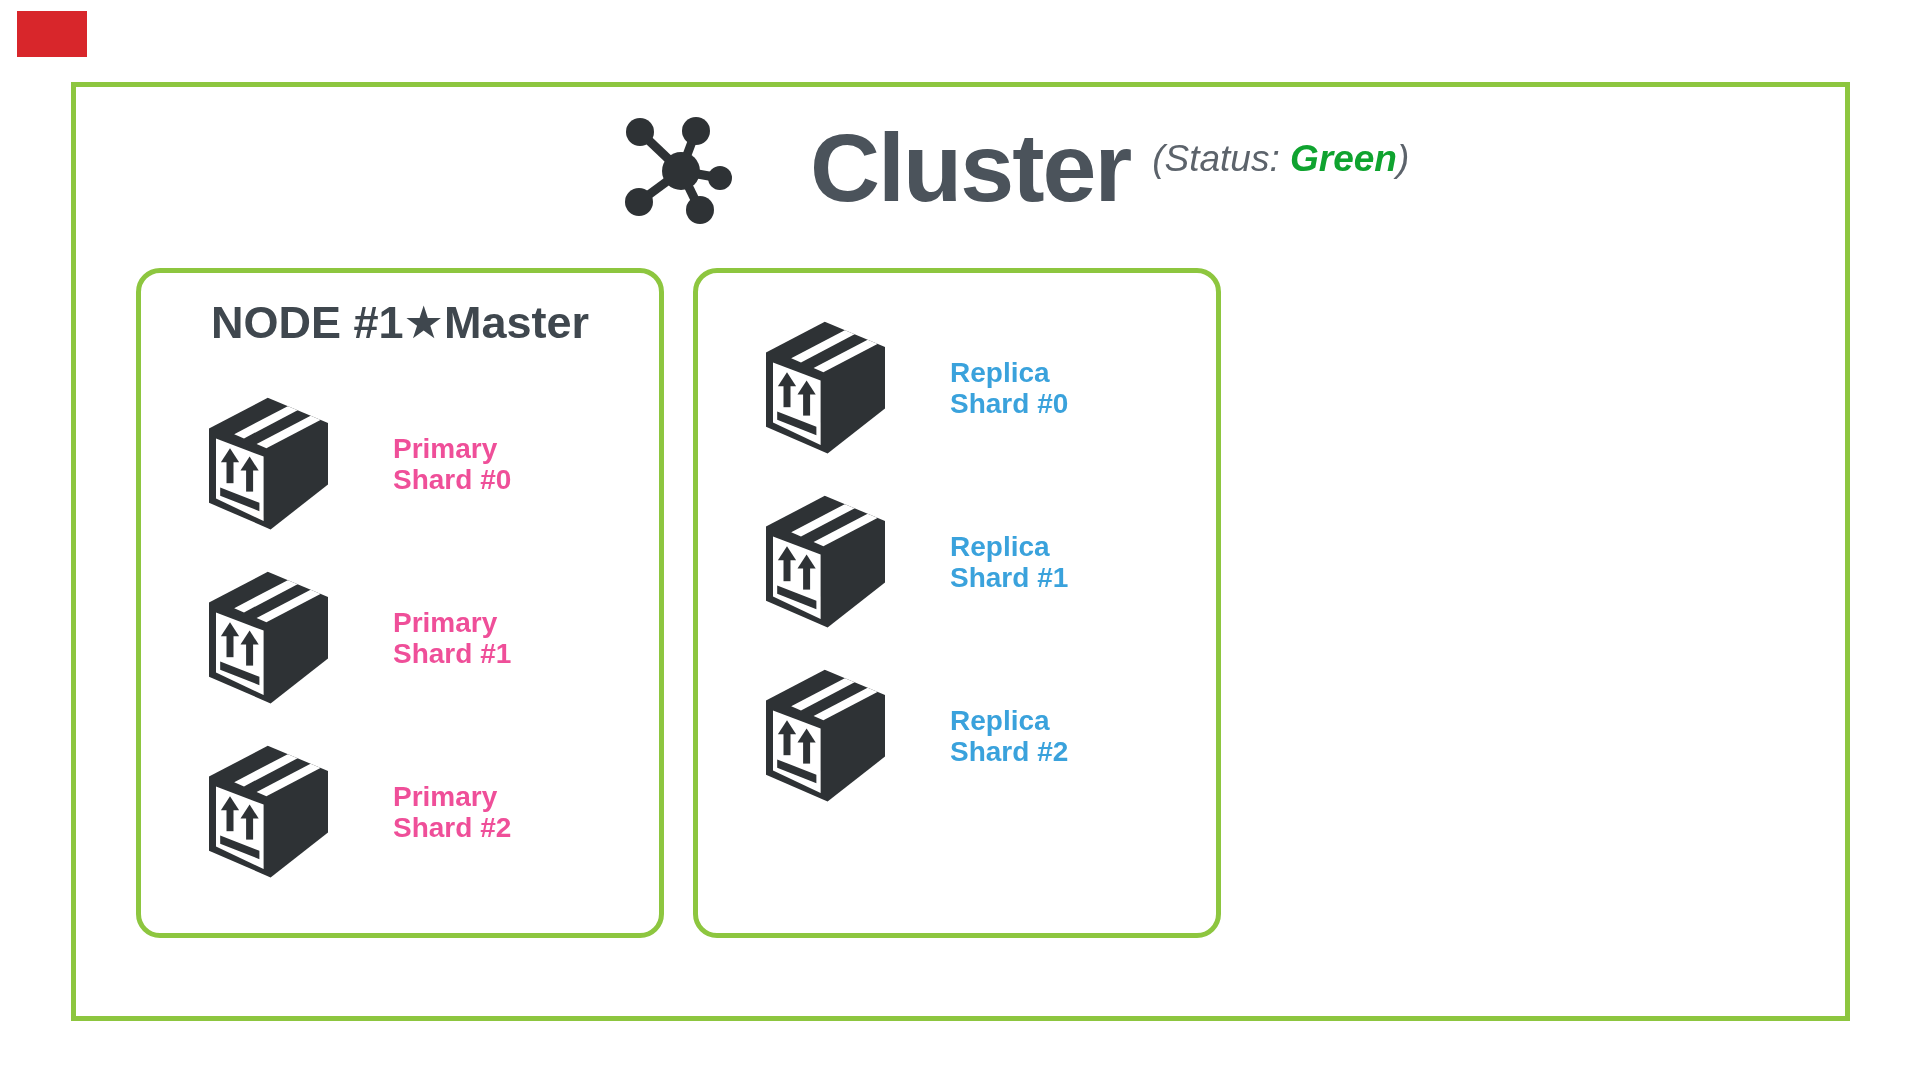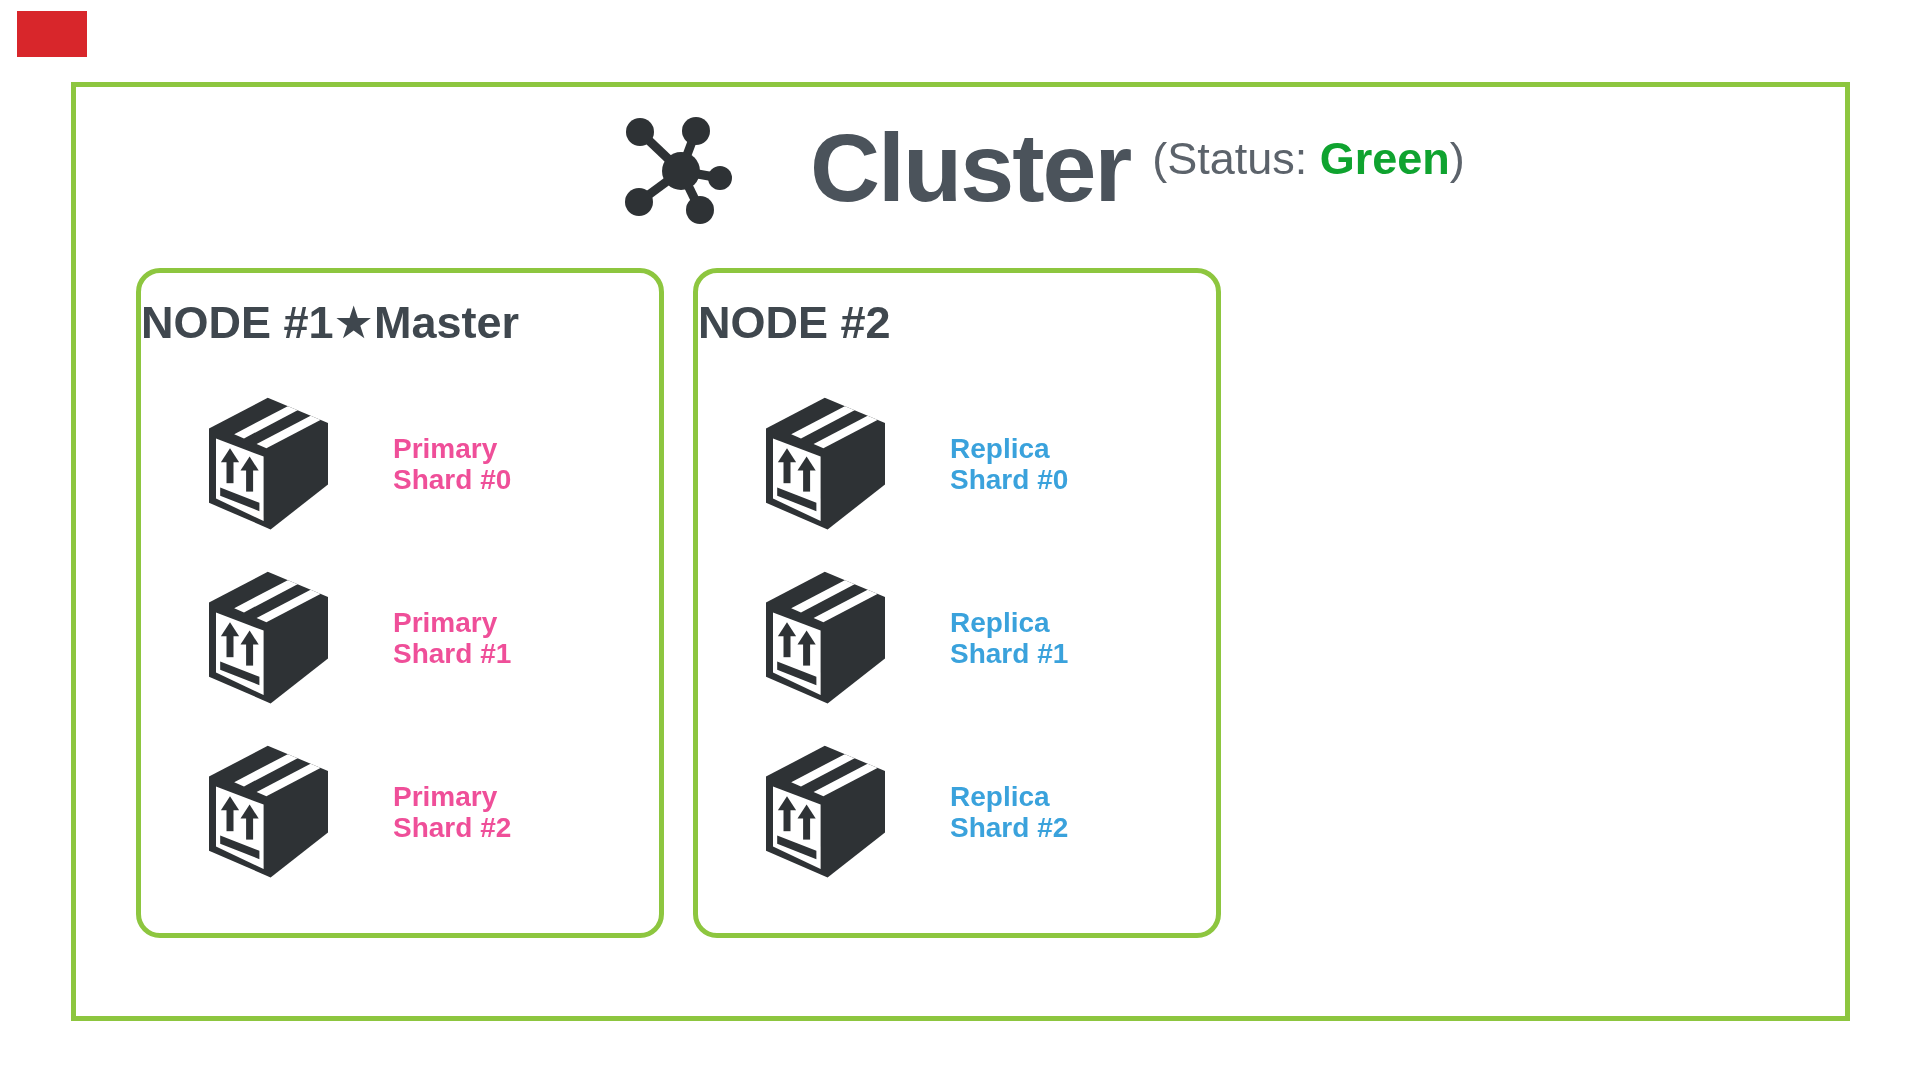--- a/index.html
+++ b/index.html
@@ -44,44 +44,45 @@
   .hub-icon-wrap svg { width: 100%; height: 100%; display: block; }
   .cluster-title {
     font-size: 97px;
     font-weight: 700;
     letter-spacing: -2px;
     line-height: 1;
     position: relative;
     top: -2px;
   }
   .cluster-status {
-    font-size: 45px;
+    font-size: 37px;
     font-weight: 400;
     margin-left: 22px;
     position: relative;
     top: -10px;
     white-space: pre;
+    font-style: italic;
   }
   .status-value { font-weight: 700; }
 
   .node {
     position: absolute;
     top: 181px;
     width: 528px; height: 670px;
     border: 5px solid #8dc63f;
     border-radius: 24px;
     box-sizing: border-box;
     background: #ffffff;
   }
   .node-1 { left: 60px; }
   .node-2 { left: 617px; }
 
   .node-header {
     margin-top: 24px;
-    text-align: left;
+    text-align: center;
     font-size: 45px;
     font-weight: 700;
     line-height: 1.15;
   }
 
   .shard-list { margin-top: 44px; margin-left: 54px; }
   .shard-row {
     display: flex;
     align-items: center;
     margin-bottom: 30px;
@@ -193,21 +194,20 @@
             </span>
           <div class="shard-label" style="color: rgb(239, 79, 153);">
             <div>Primary</div>
             <div>Shard #2</div>
           </div>
         </div>
       </div>
     </div>
 
     <div class="node node-2" style="border-color: rgb(141, 198, 63);">
-      <div class="node-header" style="color: rgb(63, 71, 78);">NODE #2</div>
       <div class="shard-list">
         <div class="shard-row">
           <span class="shard-icon" style="color: rgb(46, 50, 53);">
               <svg>
                 <use href="#box-icon"></use>
               </svg>
             </span>
           <div class="shard-label" style="color: rgb(58, 162, 220);">
             <div>Replica</div>
             <div>Shard #0</div>

